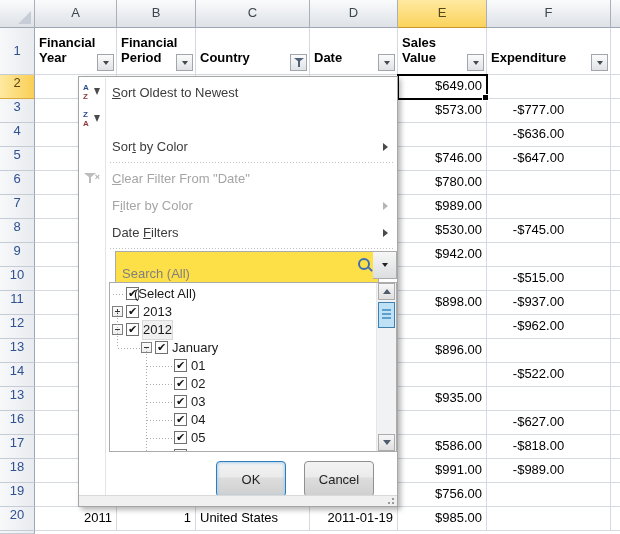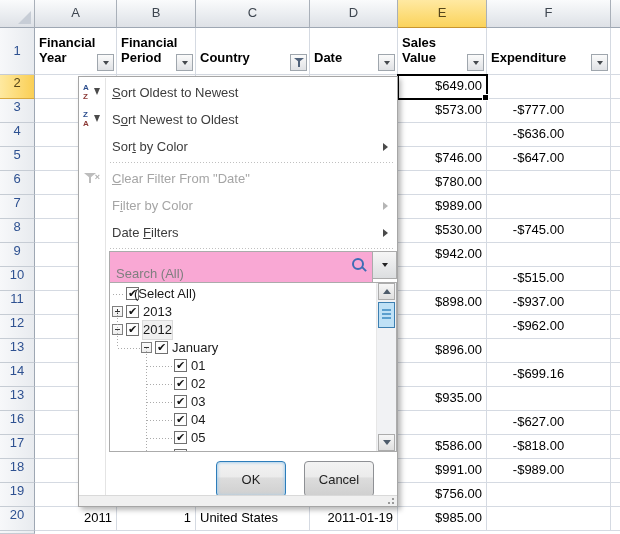--- a/index.html
+++ b/index.html
@@ -70,22 +70,22 @@
   .sico .l2{bottom:0;color:#8C3A37;}
   .sarr{position:absolute;right:2px;top:4px;width:0;height:0;border-left:3px solid transparent;
       border-right:3px solid transparent;border-top:7px solid #4A4A4A;}
   .cfico{position:absolute;left:5px;top:8px;width:14px;height:12px;}
   .cfico::before{content:"";position:absolute;left:0;top:0;width:0;height:0;
       border-left:6px solid transparent;border-right:6px solid transparent;border-top:5px solid #BDBDBD;}
   .cfico::after{content:"";position:absolute;left:5px;top:4px;width:2px;height:6px;background:#BDBDBD;}
   .cfx{position:absolute;right:-2px;top:-1px;font-size:9px;color:#AFAFAF;font-weight:bold;}
 
   
-  .sfield{position:absolute;left:30px;top:174px;width:264px;height:45px;box-sizing:border-box;
-      border:1px solid #ABABAB;background:#f9a8d4;}
+  .sfield{position:absolute;left:36px;top:174px;width:264px;height:45px;box-sizing:border-box;
+      border:1px solid #ABABAB;background:#fde047;}
   .sfield input{width:100%;height:100%;border:none;outline:none;padding:0 26px 0 6px;
       box-sizing:border-box;font-family:"Liberation Sans",sans-serif;font-size:13px;color:#333;background:transparent;}
   .sfield input::placeholder{color:#7F7F7F;opacity:1;}
   .mag{position:absolute;right:8px;top:6px;width:8px;height:8px;border:2px solid #3E6DB5;border-radius:50%;}
   .mag::after{content:"";position:absolute;right:-3px;bottom:-4px;width:2px;height:6px;
       background:#3E6DB5;transform:rotate(-45deg);}
   .sdbtn{position:absolute;left:294px;top:174px;width:24px;height:28px;box-sizing:border-box;
       border:1px solid #ABABAB;border-left:none;background:linear-gradient(#F6F6F6,#DCDEE0);
       display:flex;align-items:center;justify-content:center;}
   .sdbtn .dtri{border-top-color:#222;}
@@ -315,21 +315,21 @@
         <div class="cell cF num accF"></div>
         <div class="cell gs"></div>
       </div>
       <div class="row" style="top: 363px;">
         <div class="rowhead">14</div>
         <div class="cell cA num"></div>
         <div class="cell cB num"></div>
         <div class="cell cC"></div>
         <div class="cell cD num"></div>
         <div class="cell cE num accE"></div>
-        <div class="cell cF num accF">-$699.16</div>
+        <div class="cell cF num accF">-$522.00</div>
         <div class="cell gs"></div>
       </div>
       <div class="row" style="top: 387px;">
         <div class="rowhead">13</div>
         <div class="cell cA num"></div>
         <div class="cell cB num"></div>
         <div class="cell cC"></div>
         <div class="cell cD num"></div>
         <div class="cell cE num accE">$935.00</div>
         <div class="cell cF num accF"></div>
@@ -400,21 +400,20 @@
             <span class="sarr"></span>
           </span>
           <span><span></span><span class="ak">S</span><span>ort Oldest to Newest</span></span>
         </div>
         <div class="mitem">
           <span class="sico">
             <span class="l1">Z</span>
             <span class="l2">A</span>
             <span class="sarr"></span>
           </span>
-          <span><span>S</span><span class="ak">o</span><span>rt Newest to Oldest</span></span>
         </div>
         <div class="mitem">
           <span><span>Sor</span><span class="ak">t</span><span> by Color</span></span>
           <span class="sub"></span>
         </div>
         <div class="msep"></div>
         <div class="mitem dis">
           <span class="cfico">
             <span class="cfx">×</span>
           </span>

